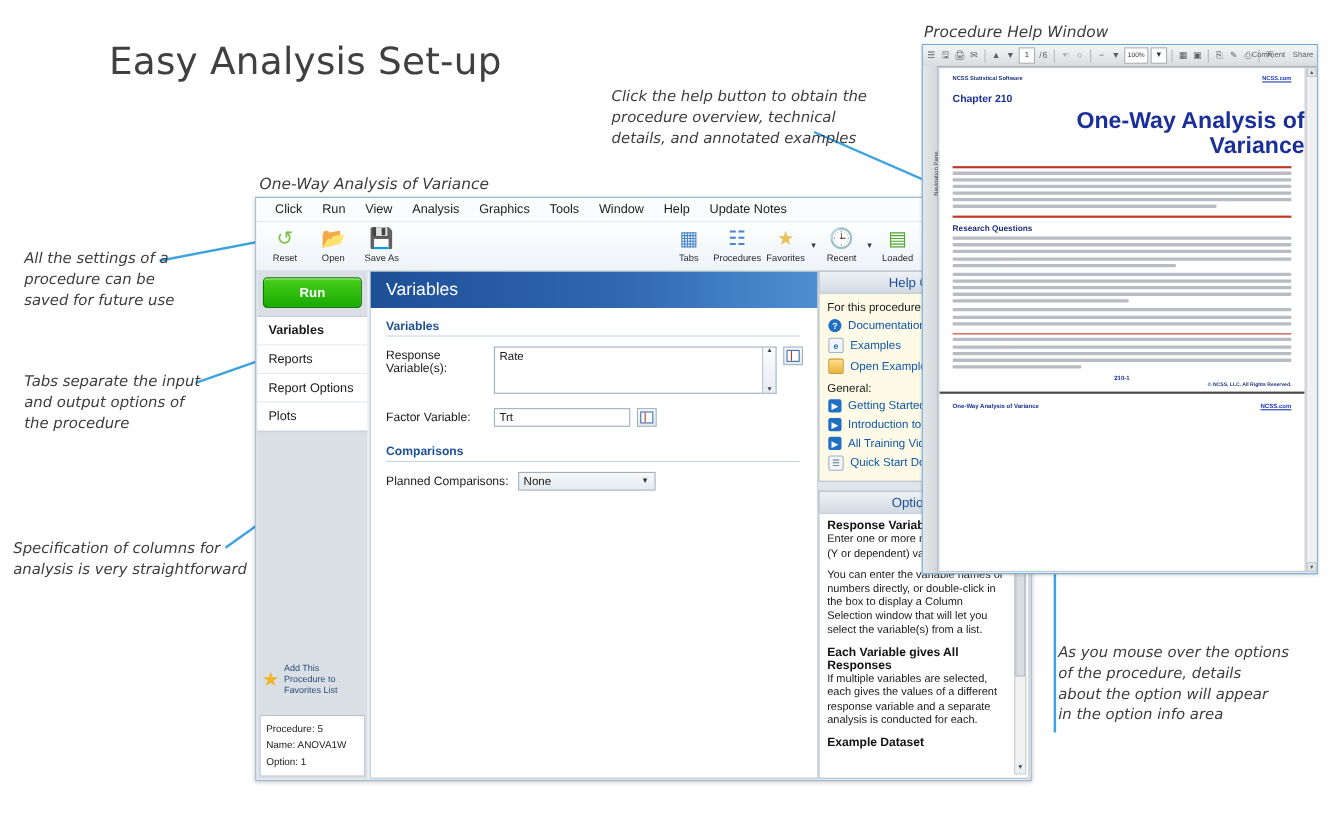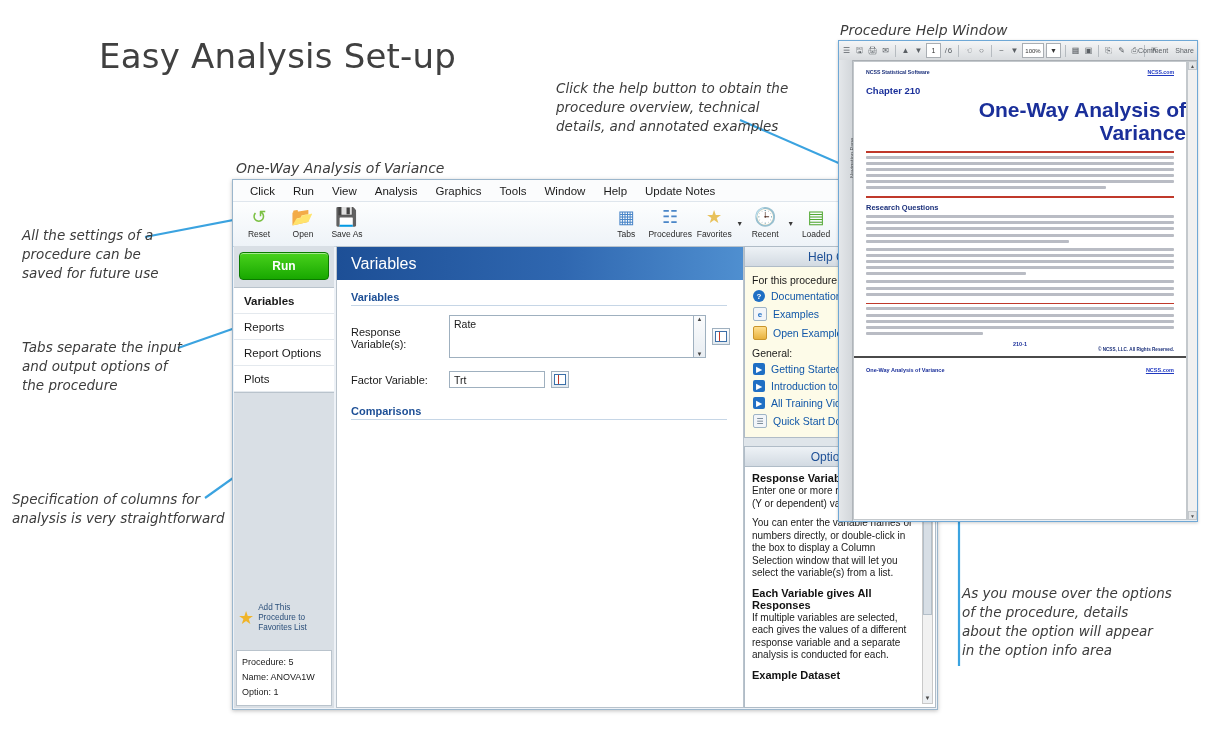--- a/index.html
+++ b/index.html
@@ -366,43 +366,50 @@
     </div>
   </div>
 
   <div id="mainpanel">
     <div id="panel-header">Variables</div>
 
     <div class="sec-head">Variables</div>
     <div class="sec-rule"></div>
 
 
-    <div class="frow" style="align-items:center;">
+    <div class="frow" style="align-items:flex-start;">
       <div class="flabel" style="padding-top:2px;">Response Variable(s):</div>
       <div class="txtbox" style="width:245px;height:43px;">Rate</div>
       <div class="spin" style="height:43px;">
         <span>▲</span>
         <span>▼</span>
       </div>
       <div class="colbtn">
         <i></i>
       </div>
     </div>
 
     <div class="frow" style="margin-top:13px;">
       <div class="flabel">Factor Variable:</div>
-      <div class="txtbox" style="width:96px;height:17px;box-sizing:border-box;line-height:12px;">Trt</div>
+      <div class="txtbox" style="width:124px;height:17px;box-sizing:border-box;line-height:12px;">Trt</div>
       <div class="colbtn">
         <i></i>
       </div>
     </div>
 
     <div class="sec-head" style="margin-top:17px;">Comparisons</div>
     <div class="sec-rule"></div>
 
+    <div class="frow">
+      <div class="flabel" style="width:120px;">Planned Comparisons:</div>
+      <div class="combo" style="width:125px;">
+        <span>None</span>
+        <span class="arw">▼</span>
+      </div>
+    </div>
   </div>
 
   <div id="helprail">
 
     <div class="hc-title">
       <span>Help Center</span>
       <span class="collapse">▲</span>
     </div>
 
     <div id="helpcenter-body">

